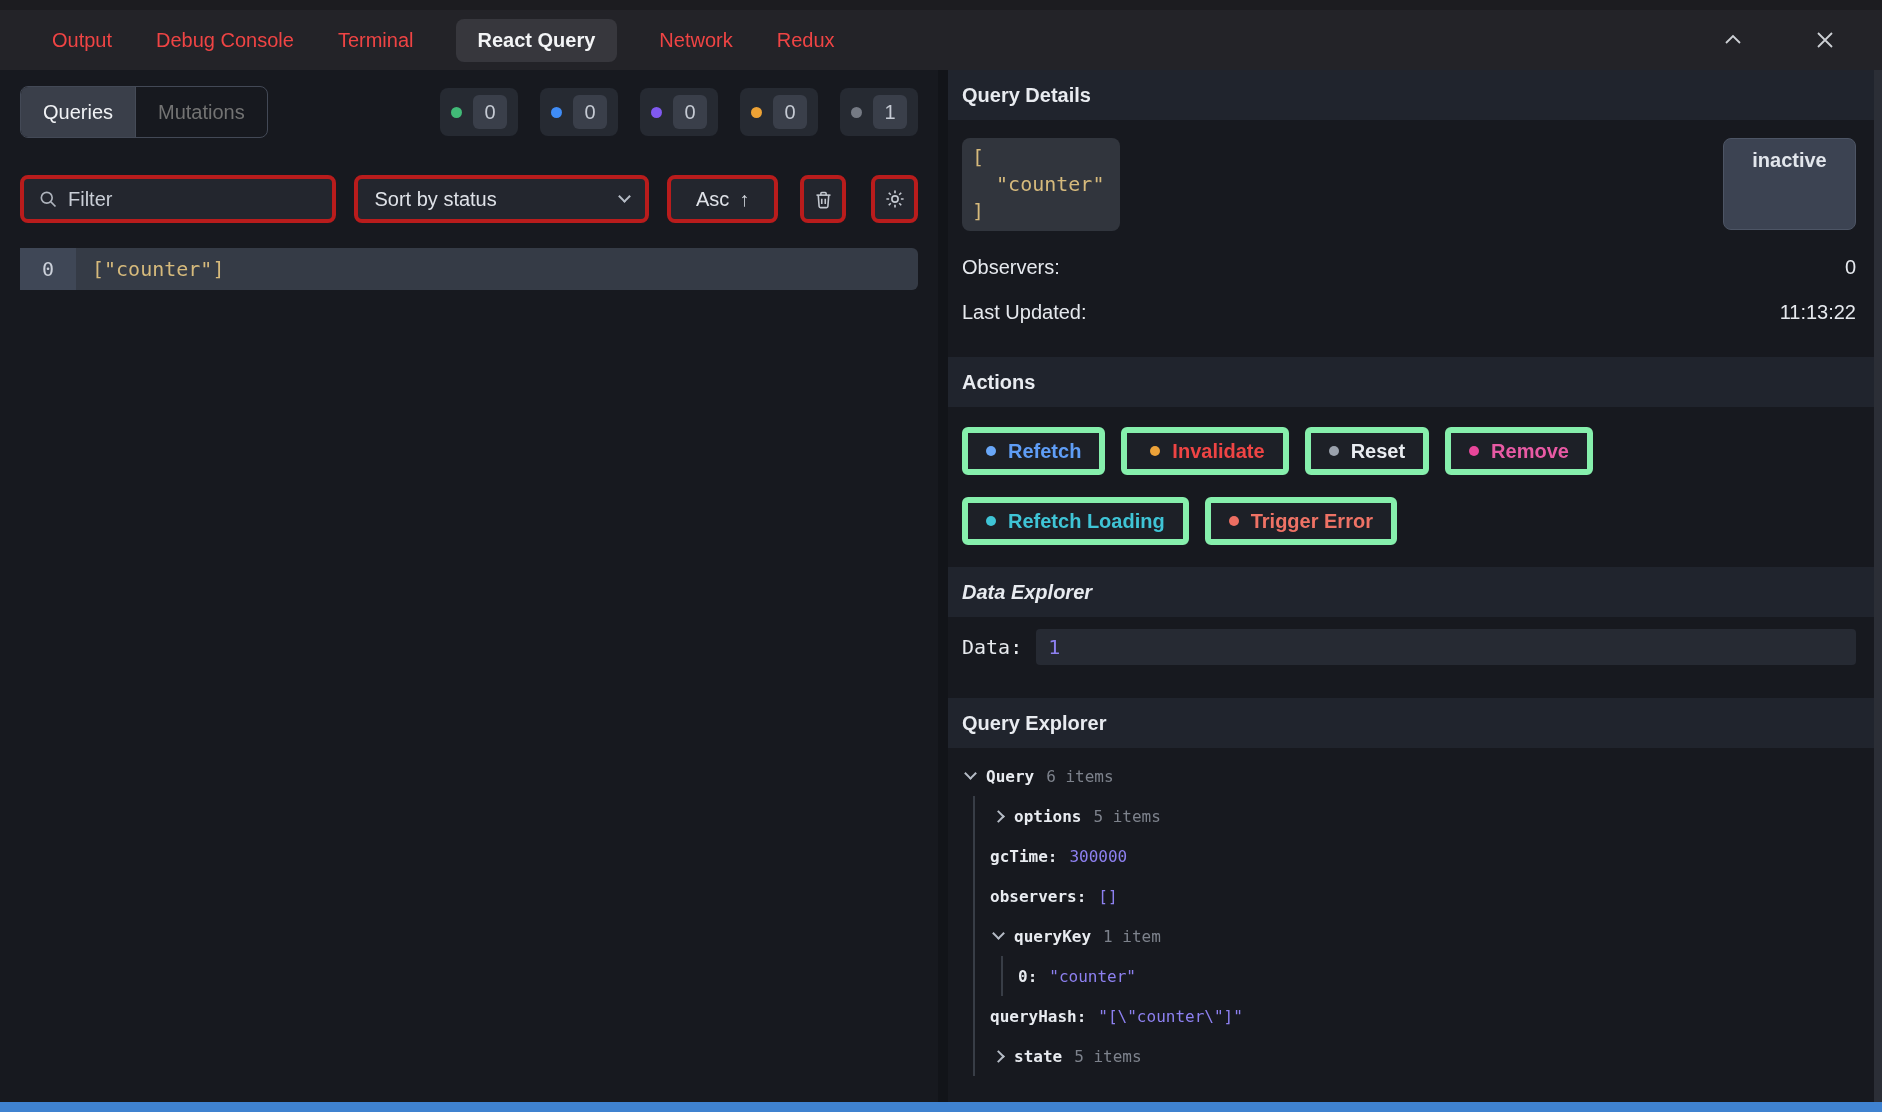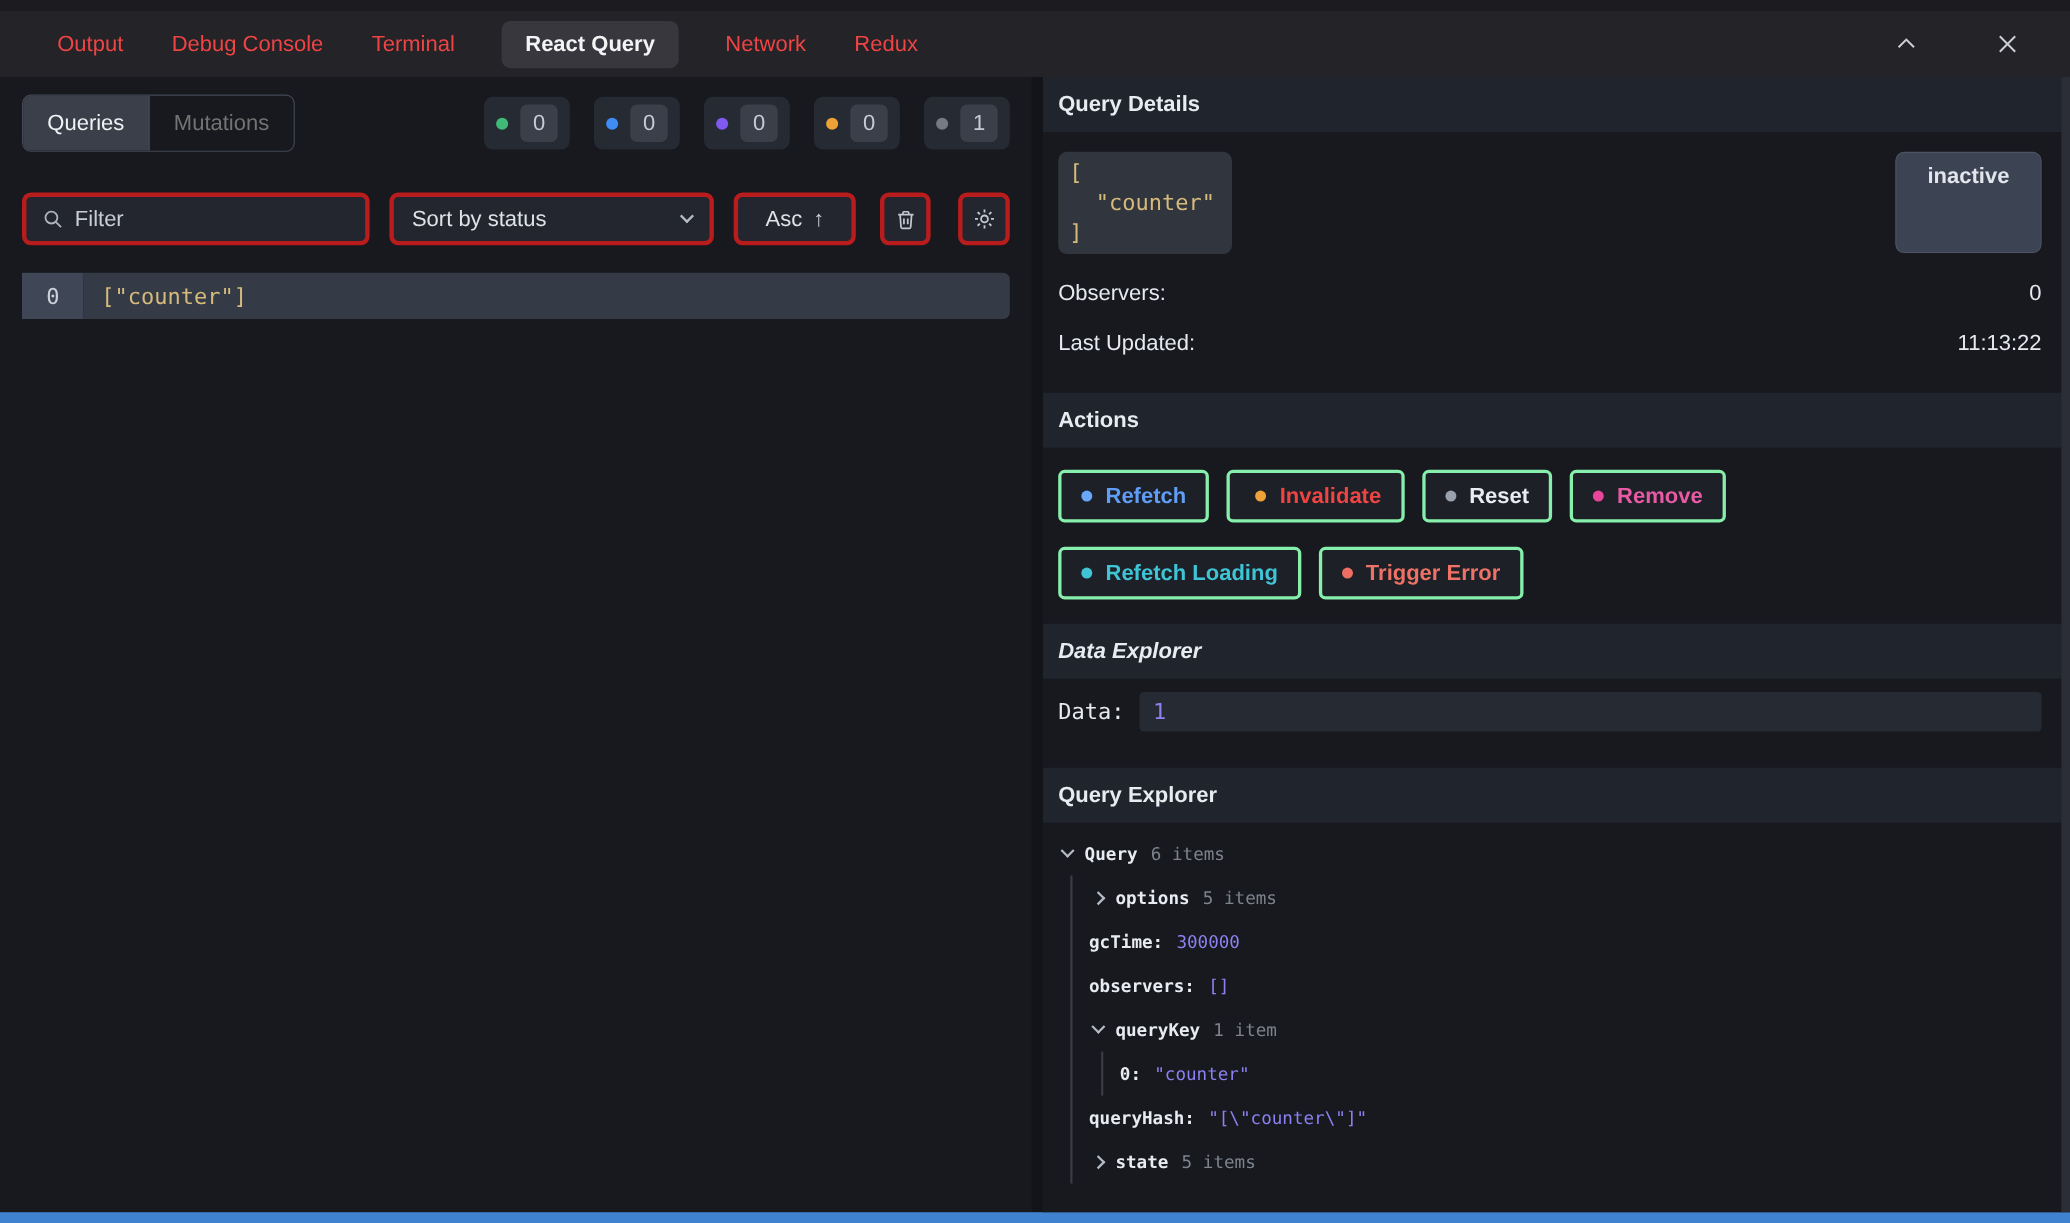--- a/index.html
+++ b/index.html
@@ -78,21 +78,21 @@
   .status-chip { width:133px; height:92px; background:#3c4352; border:1px solid #4d5565; border-radius:8px;
                  display:flex; justify-content:center; padding-top:10px; color:#e2e6ec;
                  font-size:20px; font-weight:600; }
   .kv-row { display:flex; justify-content:space-between; font-size:20px; color:#e6e9ee; }
   .kv-row.first { margin-top:25px; }
   .kv-row.second { margin-top:22px; }
 
   .actions-body { padding:20px 26px 0 14px; }
   .actions-row { display:flex; gap:16px; }
   .actions-row.second { margin-top:22px; }
-  .abtn { height:48px; background:#1d2027; border:3px solid #86efac; border-radius:6px;
+  .abtn { height:48px; background:#1d2027; border:6px solid #86efac; border-radius:6px;
           display:flex; align-items:center; gap:12px; padding:0 18px; font-size:20px; font-weight:600;
           cursor:pointer; font-family:"Liberation Sans",sans-serif; }
   .adot { width:10px; height:10px; border-radius:50%; }
 
   .data-body { padding:12px 26px 0 14px; display:flex; align-items:center; }
   .data-label { color:#e7eaee; font-size:20px; }
   .data-input { flex:1; margin-left:14px; height:36px; background:#262a33; border:none; border-radius:4px;
                 padding:0 12px; font-size:20px; font-family:"DejaVu Sans Mono",monospace; outline:none; }
 
   .tree { padding:8px 26px 0 14px; font-size:16px; color:#e8ebf0; }

